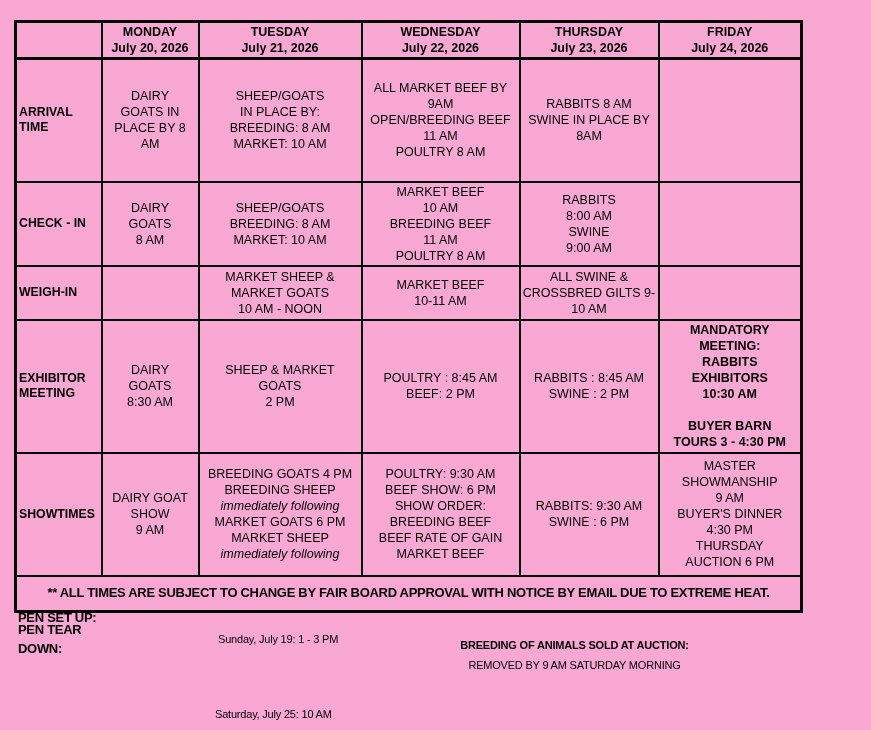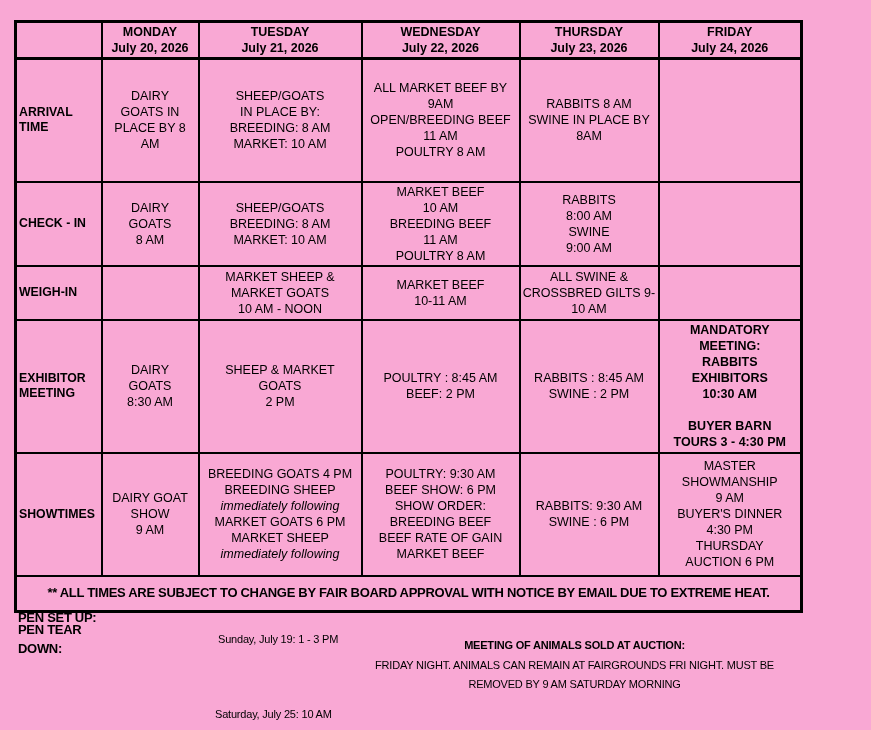--- a/index.html
+++ b/index.html
@@ -247,18 +247,17 @@
   </table>
 
   <div class="f-label" style="left:18px; top:608px;">PEN SET UP:</div>
   <div class="f-val" style="left:218px; top:616px;">Sunday, July 19: 1 - 3 PM</div>
 
   <div class="f-label" style="left:18px; top:620px;">PEN TEAR
 DOWN:</div>
   <div class="f-val" style="left:215px; top:691px;">Saturday, July 25: 10 AM</div>
 
   <div class="release">
-    <div class="title">MEETING OF ANIMALS SOLD AT AUCTION:</div>
-    <div>FRIDAY NIGHT.  ANIMALS CAN REMAIN AT FAIRGROUNDS FRI NIGHT. MUST BE</div>
+    <div class="title">BREEDING OF ANIMALS SOLD AT AUCTION:</div>
     <div>REMOVED BY 9 AM SATURDAY MORNING</div>
   </div>
 
 </div>
 
 </body></html>

